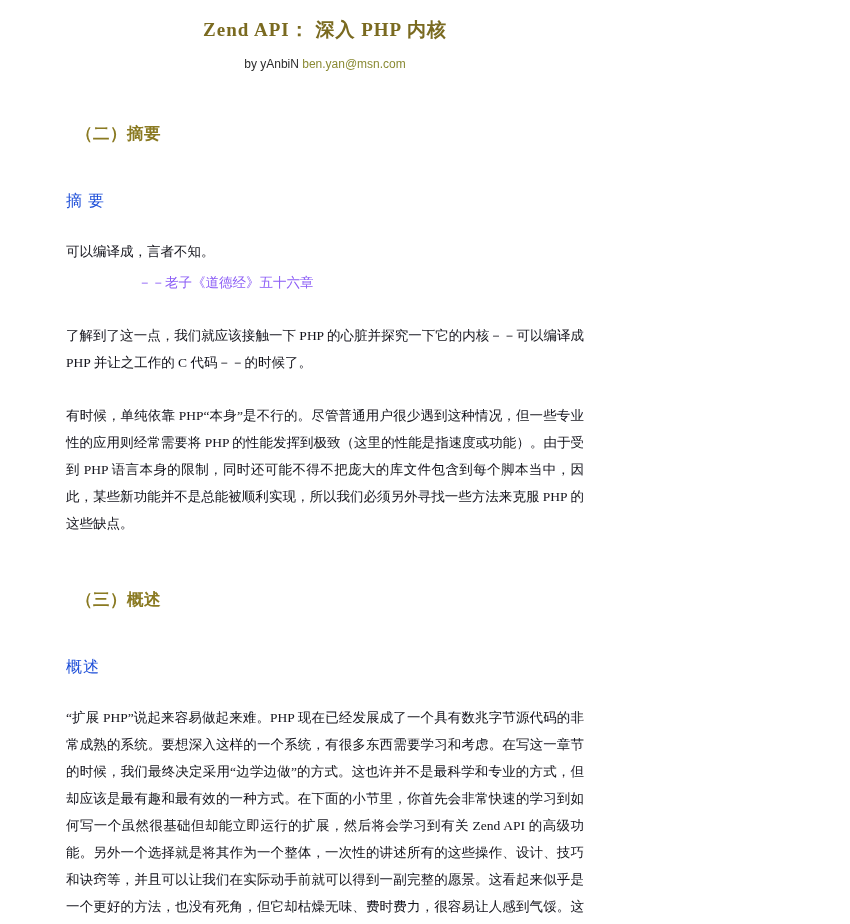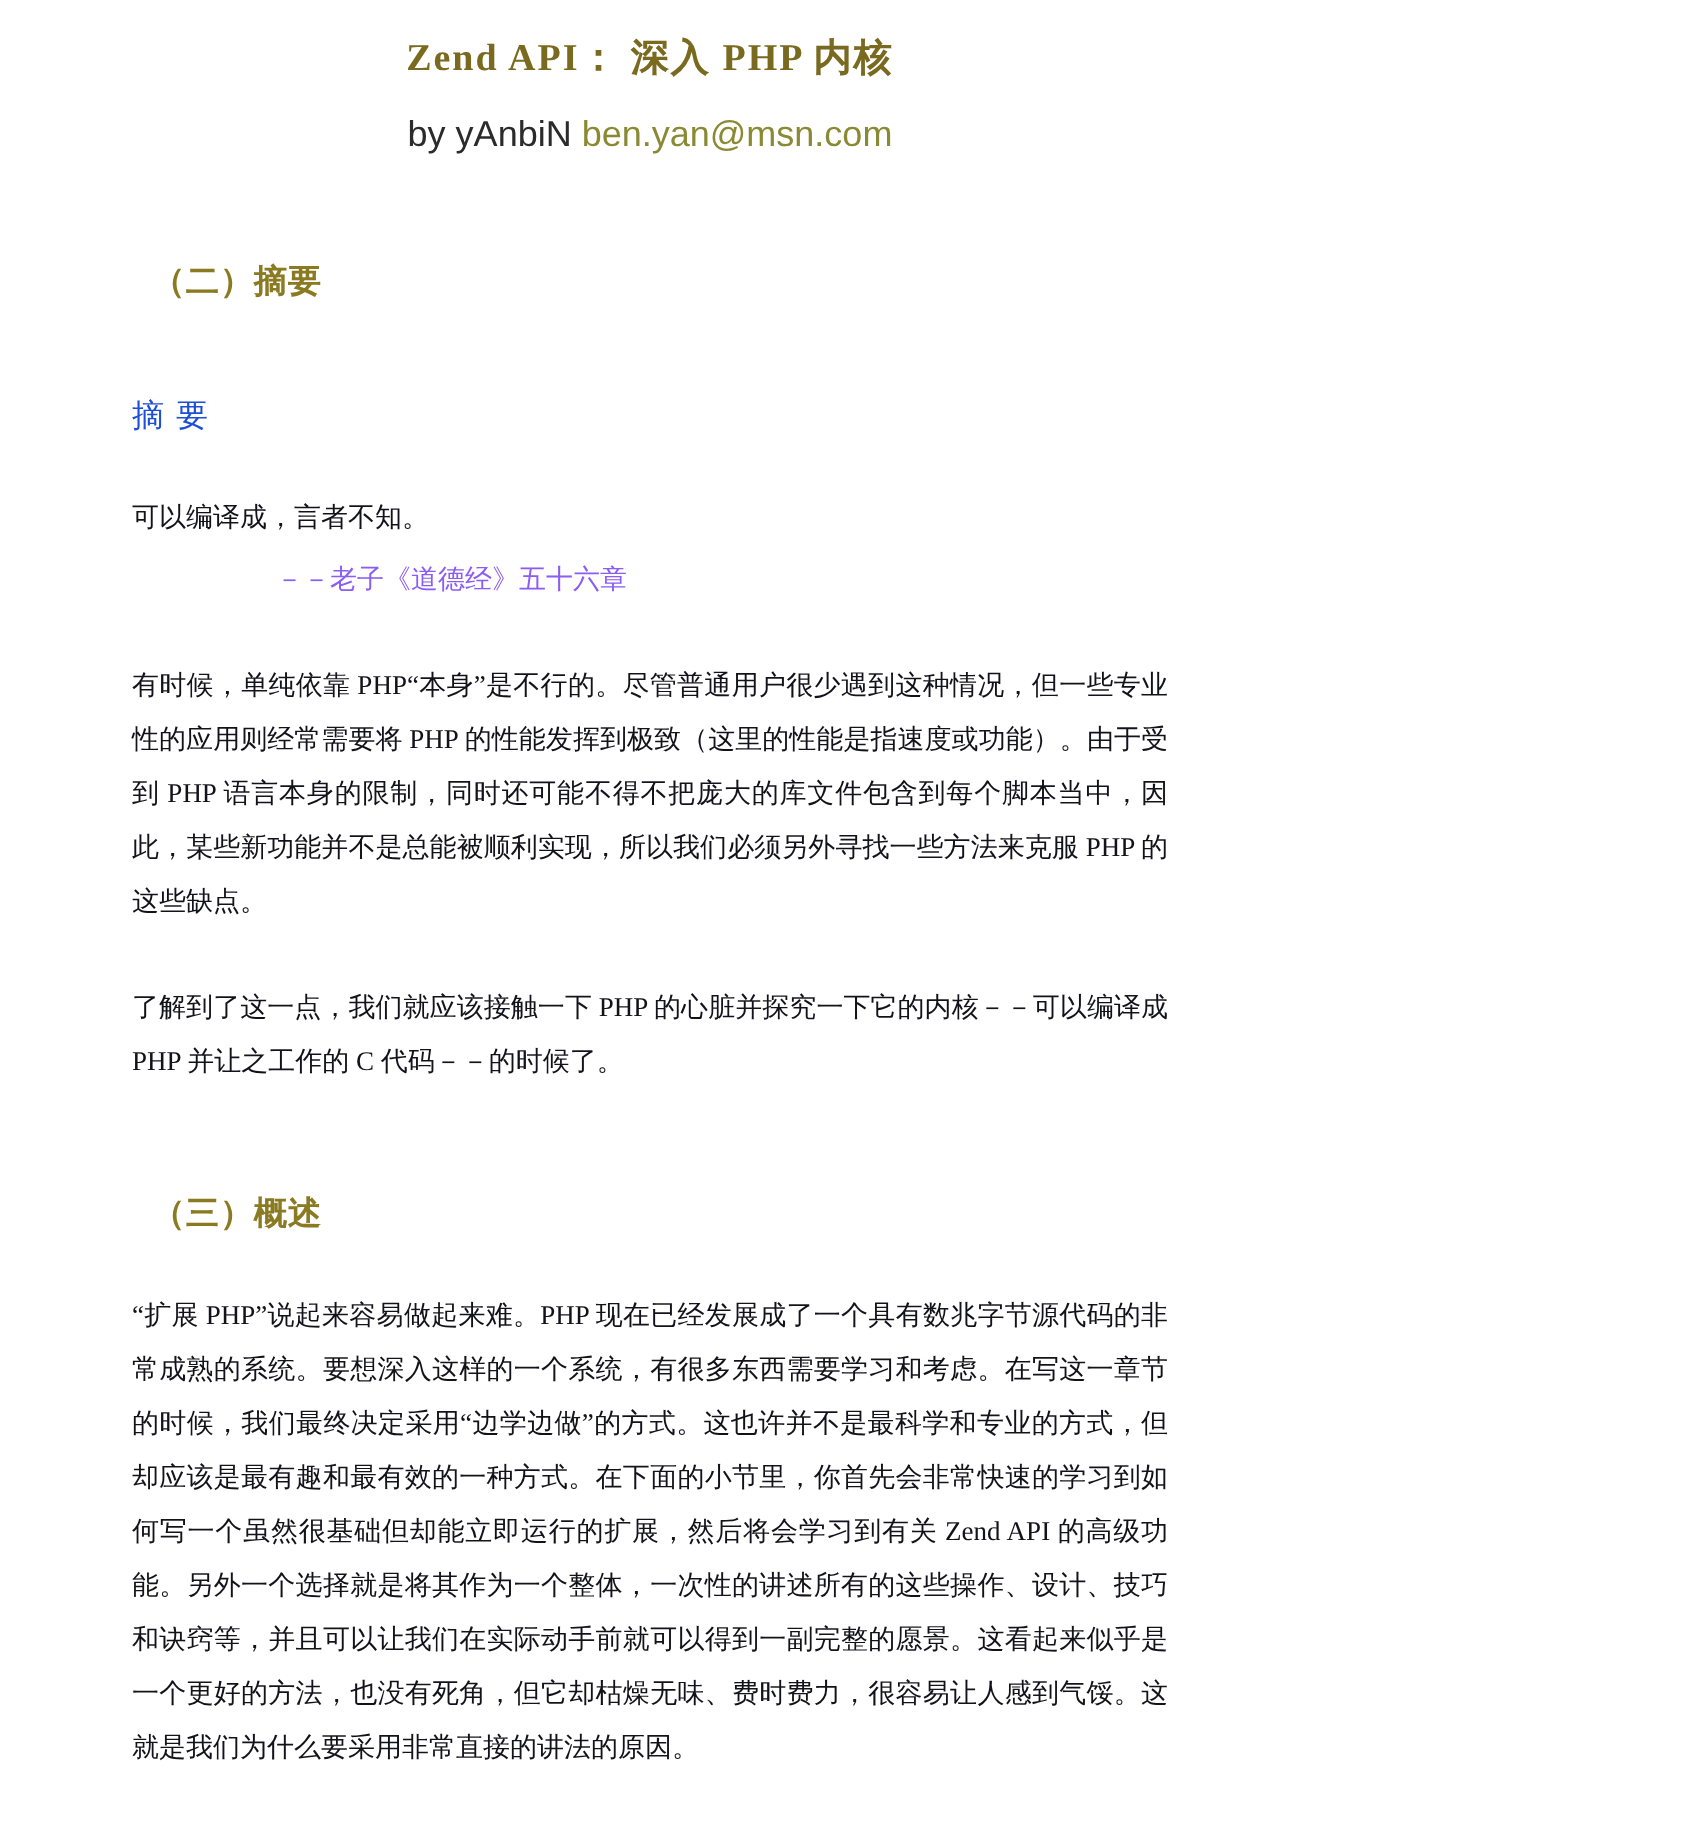--- a/index.html
+++ b/index.html
@@ -27,21 +27,21 @@
     font-weight: bold;
     font-size: 19px;
     color: #7a6a20;
     letter-spacing: 1px;
     margin: 8px 0 0 0;
     line-height: 1.3;
   }
   .doc-byline {
     text-align: center;
     font-family: "Liberation Sans", sans-serif;
-    font-size: 18px;
+    font-size: 12px;
     color: #2b2b2b;
     margin-top: 14px;
   }
   .doc-byline .email {
     color: #8a8a34;
   }
   .section-heading {
     color: #8a7a22;
     font-family: "Liberation Serif", serif;
     font-weight: bold;
@@ -93,21 +93,22 @@
     <span>by yAnbiN </span><span class="email">ben.yan@msn.com</span>
   </div>
 
   <h2 class="section-heading">（二）摘要</h2>
 
   <h3 class="sub-heading">摘 要</h3>
 
   <p class="quote-line">可以编译成，言者不知。</p>
   <p class="quote-attrib">－－老子《道德经》五十六章</p>
 
+  <p class="body-text">了解到了这一点，我们就应该接触一下 PHP 的心脏并探究一下它的内核－－可以编译成 PHP 并让之工作的 C 代码－－的时候了。</p>
   <p class="body-text">有时候，单纯依靠 PHP“本身”是不行的。尽管普通用户很少遇到这种情况，但一些专业性的应用则经常需要将 PHP 的性能发挥到极致（这里的性能是指速度或功能）。由于受到 PHP 语言本身的限制，同时还可能不得不把庞大的库文件包含到每个脚本当中，因此，某些新功能并不是总能被顺利实现，所以我们必须另外寻找一些方法来克服 PHP 的这些缺点。</p>
-  <p class="body-text">了解到了这一点，我们就应该接触一下 PHP 的心脏并探究一下它的内核－－可以编译成 PHP 并让之工作的 C 代码－－的时候了。</p>
 
   <h2 class="section-heading">（三）概述</h2>
 
+  <h3 class="sub-heading">概述</h3>
 
   <p class="body-text">“扩展 PHP”说起来容易做起来难。PHP 现在已经发展成了一个具有数兆字节源代码的非常成熟的系统。要想深入这样的一个系统，有很多东西需要学习和考虑。在写这一章节的时候，我们最终决定采用“边学边做”的方式。这也许并不是最科学和专业的方式，但却应该是最有趣和最有效的一种方式。在下面的小节里，你首先会非常快速的学习到如何写一个虽然很基础但却能立即运行的扩展，然后将会学习到有关 Zend API 的高级功能。另外一个选择就是将其作为一个整体，一次性的讲述所有的这些操作、设计、技巧和诀窍等，并且可以让我们在实际动手前就可以得到一副完整的愿景。这看起来似乎是一个更好的方法，也没有死角，但它却枯燥无味、费时费力，很容易让人感到气馁。这就是我们为什么要采用非常直接的讲法的原因。</p>
 
 </div>
 
 </body></html>

